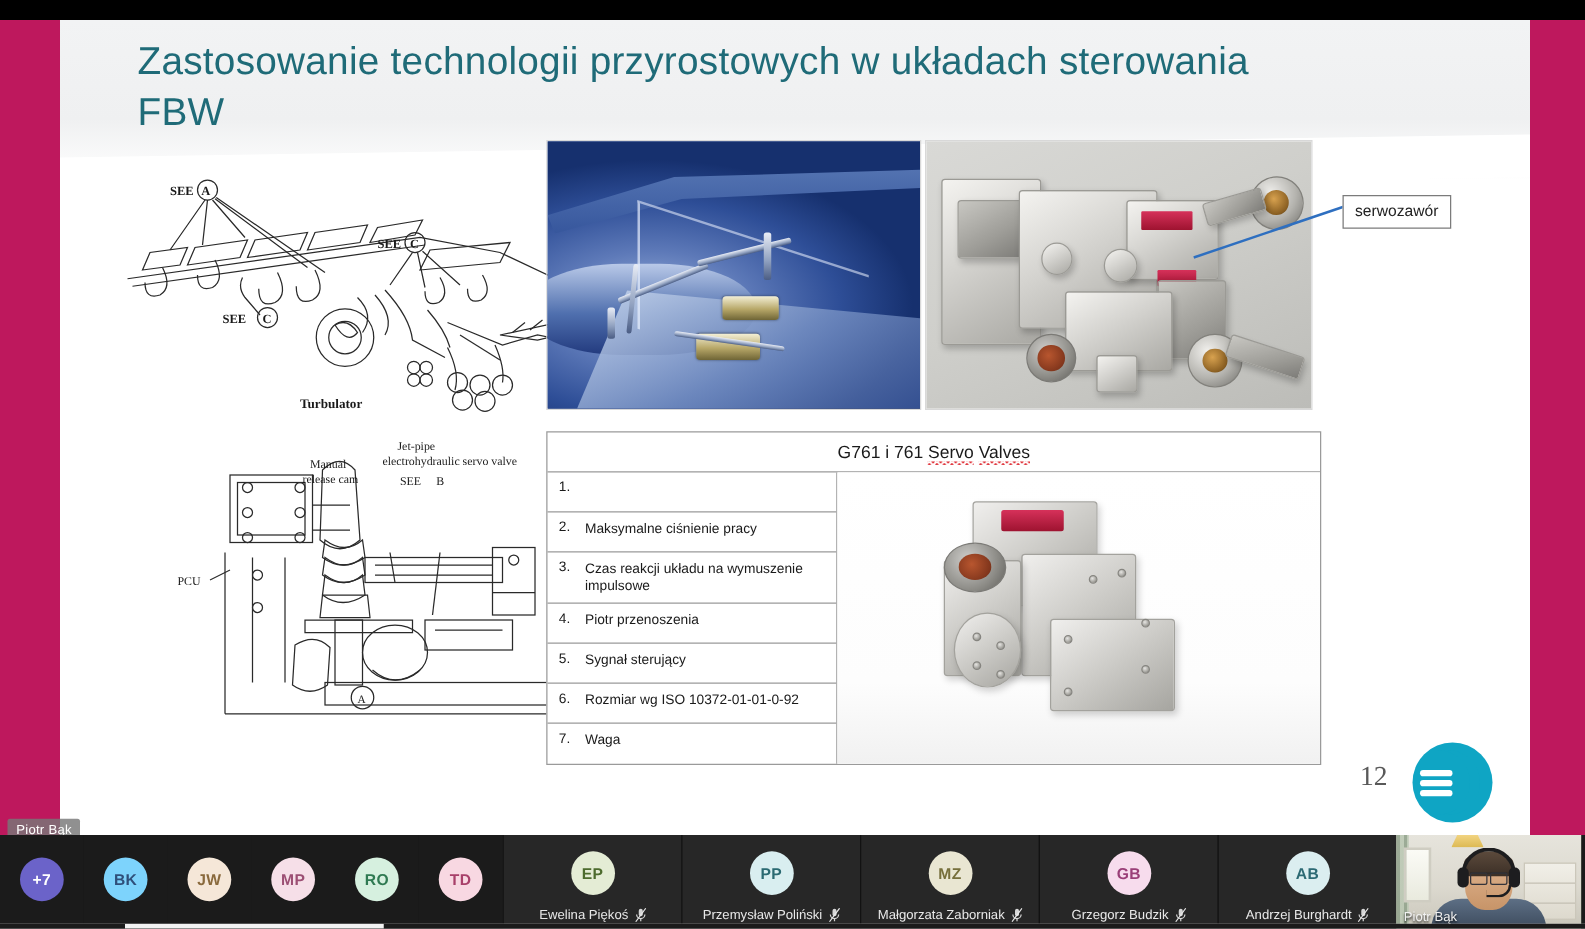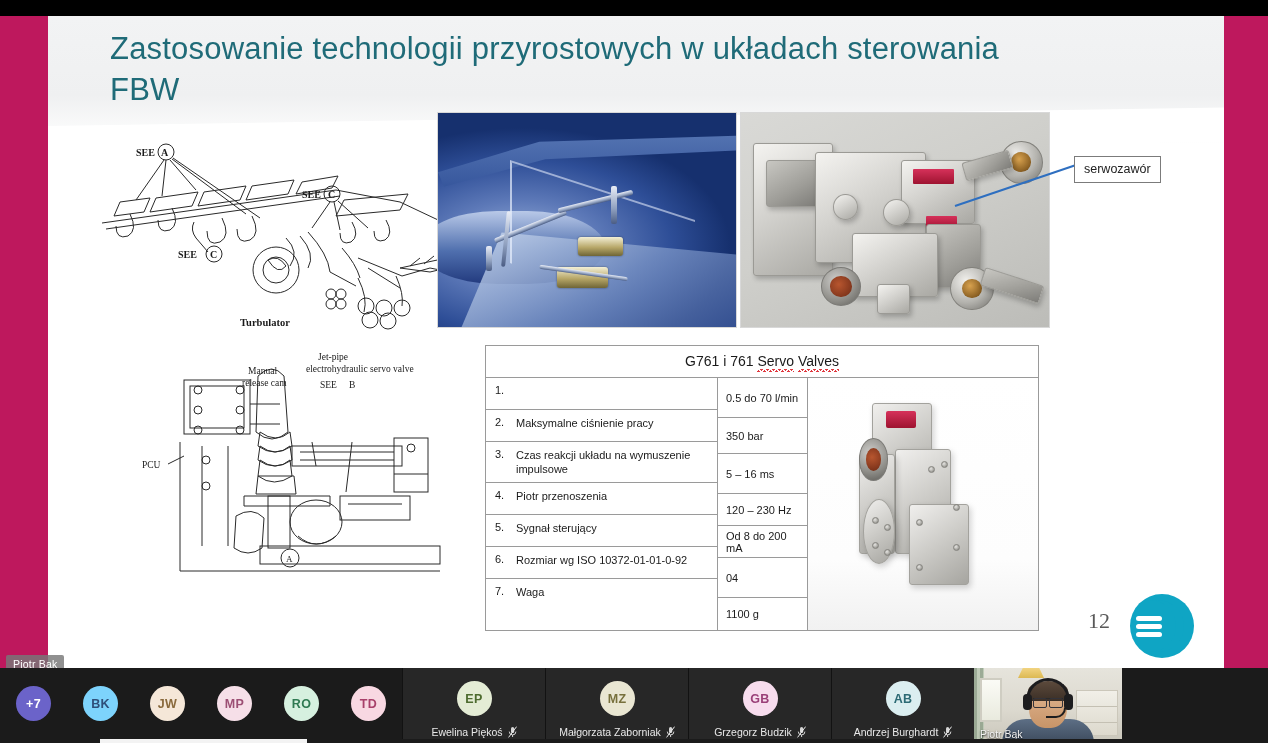--- a/index.html
+++ b/index.html
@@ -132,22 +132,22 @@
     background:radial-gradient(circle at 38% 34%, #cfcecb, #8e8d88 60%, #5d5c58);
     border:1px solid #7b7a76;
   }
   .conn:after{
     content:""; position:absolute; left:22%; top:22%; width:56%; height:56%;
     border-radius:50%; background:radial-gradient(circle at 40% 40%, #b8562f, #6d2a15);
   }
 
   
   #spec-table {
-    position: absolute; left: 389px; top: 329px; width: 554px;
-    border: 1px solid #9a9a9a; background:#fff;margin-left:48px;
+    position: absolute; left: 389px; top: 329px; width: 620px;
+    border: 1px solid #9a9a9a; background:#fff;
   }
   #spec-title {
     text-align: center; font-size: 14px; color: #1a1a1a; padding: 7px 0 8px;
     border-bottom: 1px solid #9a9a9a; position:relative;
   }
   .squig { position:relative; display:inline-block; }
   .squig:after{
     content:""; position:absolute; left:0; right:0; bottom:-3px; height:3px;
     background-image:
       radial-gradient(circle at 1.5px 2.6px, #e0383f 1.1px, transparent 1.3px),
@@ -487,29 +487,20 @@
             </div>
             <div class="srow">
               <div class="sidx">6.</div>
               <div class="slabel">Rozmiar wg ISO 10372-01-01-0-92</div>
             </div>
             <div class="srow">
               <div class="sidx">7.</div>
               <div class="slabel">Waga</div>
             </div>
           </div>
-          <div id="spec-vals">
-            <div class="vrow" style="height:40px">0.5 do 70 l/min</div>
-            <div class="vrow" style="height:36px">350 bar</div>
-            <div class="vrow" style="height:40px">5 – 16  ms</div>
-            <div class="vrow" style="height:32px">120 – 230  Hz</div>
-            <div class="vrow" style="height:32px">Od 8 do 200 mA</div>
-            <div class="vrow" style="height:40px">04</div>
-            <div class="vrow" style="height:32px">1100 g</div>
-          </div>
           <div id="spec-photo">
             <div class="sv-base"></div>
             <div class="sv-part" style="left:28%; top:10%; width:26%; height:36%;"></div>
             <div class="redlbl" style="left:34%; top:13%; width:13%; height:7%; border-radius:2px;"></div>
             <div class="sv-part" style="left:38%; top:28%; width:24%; height:42%;"></div>
             <div class="sv-part" style="left:22%; top:30%; width:16%; height:40%;"></div>
             <div class="sv-part" style="left:44%; top:50%; width:26%; height:32%;"></div>
             <div class="conn" style="left:22%; top:24%; width:13%; height:17%;"></div>
             <div class="sv-part" style="left:24%; top:48%; width:14%; height:26%; border-radius:50%;"></div>
             <div class="sv-screw" style="left:28%; top:55%;"></div>
@@ -594,20 +585,38 @@
             <rect x="3" y="1" width="3.2" height="6" rx="1.6" fill="#d6d6d6" stroke="none"></rect>
             <path d="M1.3 5.6 a3.3 3.3 0 0 0 6.6 0"></path>
                 <path d="M4.6 9 v2"></path>
             <path d="M0.6 11.4 L8.6 0.6" stroke="#eaeaea" stroke-width="1"></path>
           </g>
             </svg>
         </span>
       </div>
     </div>
 
+    <div class="tile named">
+      <div class="avatar n1" style="background: rgb(217, 238, 240); color: rgb(43, 106, 114);">
+        <span>PP</span>
+      </div>
+      <div class="tname">
+        <span>Przemysław Poliński</span>
+        <span class="mutemic">
+          <svg width="9" height="12" viewBox="0 0 9 12">
+              <g stroke="#d6d6d6" stroke-width="1" fill="none">
+            <rect x="3" y="1" width="3.2" height="6" rx="1.6" fill="#d6d6d6" stroke="none"></rect>
+            <path d="M1.3 5.6 a3.3 3.3 0 0 0 6.6 0"></path>
+                <path d="M4.6 9 v2"></path>
+            <path d="M0.6 11.4 L8.6 0.6" stroke="#eaeaea" stroke-width="1"></path>
+          </g>
+            </svg>
+        </span>
+      </div>
+    </div>
 
     <div class="tile named">
       <div class="avatar n2" style="background: rgb(233, 230, 210); color: rgb(119, 112, 60);">
         <span>MZ</span>
       </div>
       <div class="tname">
         <span>Małgorzata Zaborniak</span>
         <span class="mutemic">
           <svg width="9" height="12" viewBox="0 0 9 12">
               <g stroke="#d6d6d6" stroke-width="1" fill="none">

